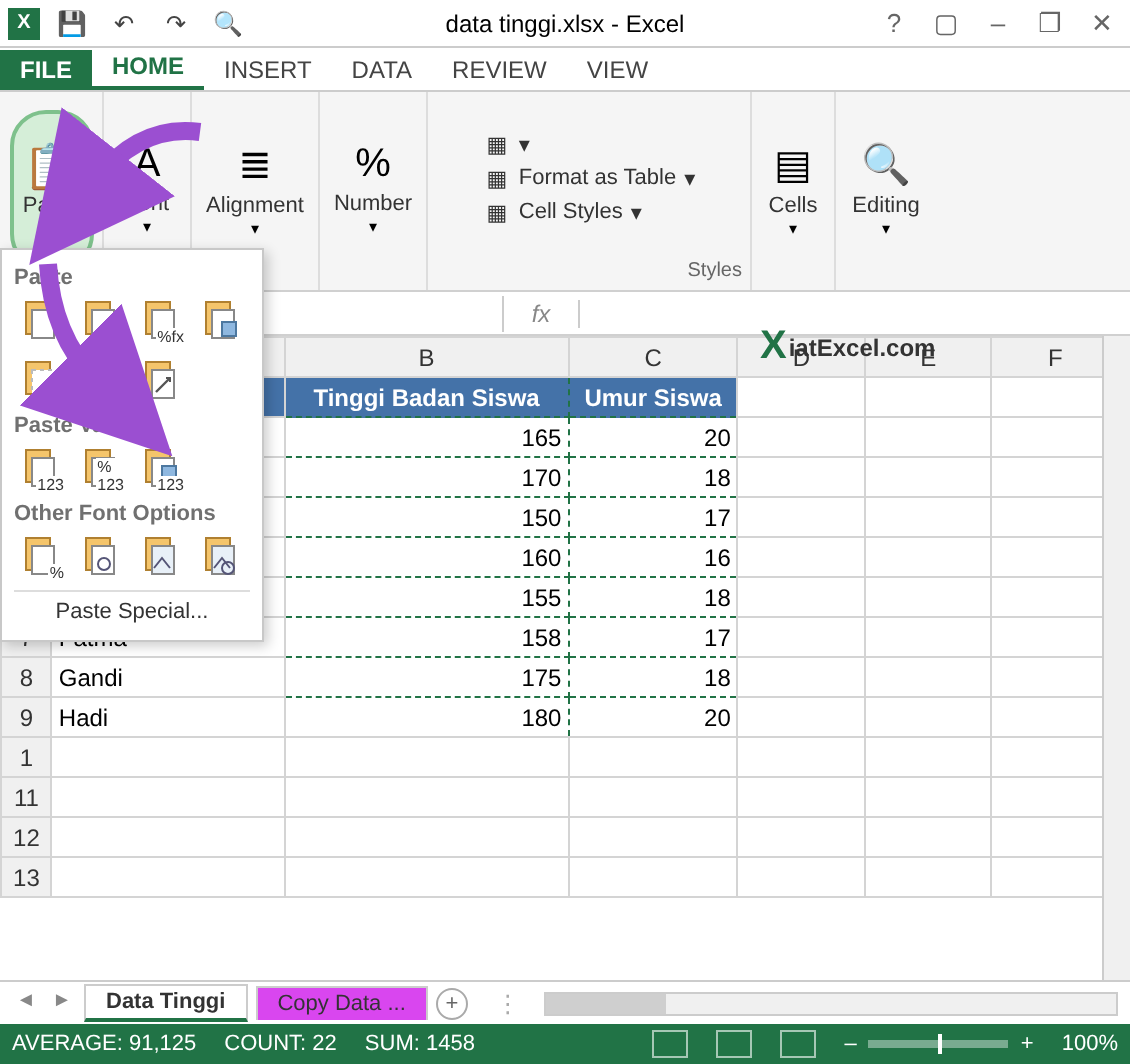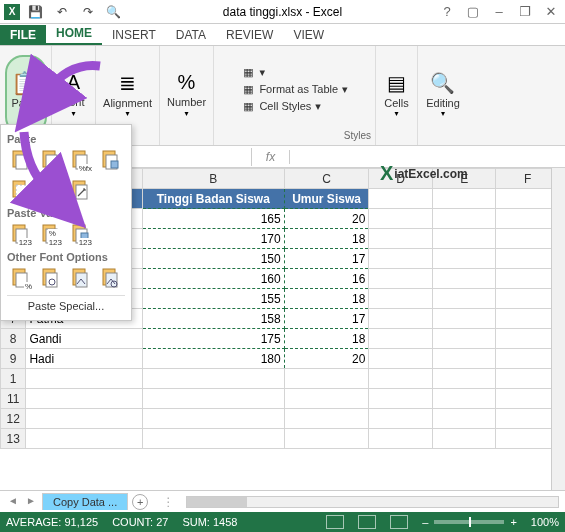--- a/index.html
+++ b/index.html
@@ -66,21 +66,21 @@
   table.grid td { background:#fff; text-align:left; color:#000; }
   table.grid td.num { text-align:right; }
   table.grid tr.hdrrow td.data { background:#4472a8; color:#fff; font-weight:600; text-align:center; }
   
   .ants { border:1.5px dashed #217346 !important; }
   .scrollpad { position:absolute; right:0; top:0; width:14px; height:100%; background:#f0f0f0; border-left:1px solid #ccc; }
 
   
   .sheettabs { height:22px; border-top:1px solid #ccc; background:#fff; display:flex; align-items:center; padding:0 6px; gap:4px; }
   .nav-arrow { width:14px; height:14px; color:#888; cursor:pointer; text-align:center; font-size:10px; }
-  .stab { padding:2px 10px; font-size:11px; border:1px solid #ccc; border-bottom:none; background:#7dd3fc; cursor:pointer; color:#333; }
+  .stab { padding:2px 10px; font-size:11px; border:1px solid #ccc; border-bottom:none; background:#d946ef; cursor:pointer; color:#333; }
   .stab.active { background:#fff; font-weight:600; border-bottom:2px solid #217346; }
   .addsheet { width:16px; height:16px; border:1px solid #aaa; border-radius:50%; text-align:center; line-height:14px; font-size:11px; color:#666; cursor:pointer; }
   .hscroll { flex:1; height:12px; margin-left:8px; background:#f0f0f0; border:1px solid #ccc; position:relative; }
   .hscroll .thumb { position:absolute; left:0; width:60px; height:100%; background:#cfcfcf; }
 
   
   .status { height:20px; background:#217346; color:#fff; display:flex; align-items:center; font-size:11px; padding:0 6px; gap:14px; }
   .status .spacer { flex:1; }
   .view-btn { width:18px; height:14px; border:1px solid rgba(255,255,255,.6); cursor:pointer; }
   .zoom { display:flex; align-items:center; gap:6px; }
@@ -492,32 +492,33 @@
           <td></td>
         </tr>
       </tbody>
   </table>
   <div class="scrollpad"></div>
 </div>
 
 <div class="sheettabs">
   <div class="nav-arrow">◄</div>
   <div class="nav-arrow">►</div>
+  <div class="stab active">Data Tinggi</div>
   <div class="stab">Copy Data ...</div>
   <div class="addsheet">+</div>
   <div style="width:6px"></div>
   <div style="color:#aaa">⋮</div>
   <div class="hscroll">
       <div class="thumb"></div>
     </div>
 </div>
 
 <div class="status">
   <span><span>AVERAGE:</span> <span>91,125</span></span>
-  <span><span>COUNT:</span> <span>27</span></span>
+  <span><span>COUNT:</span> <span>22</span></span>
   <span><span>SUM:</span> <span>1458</span></span>
   <span class="spacer"></span>
   <span class="view-btn"></span>
   <span class="view-btn"></span>
   <span class="view-btn"></span>
   <span class="zoom">
     <span>–</span>
     <span class="track">
         <span class="thumb"></span>
       </span>

